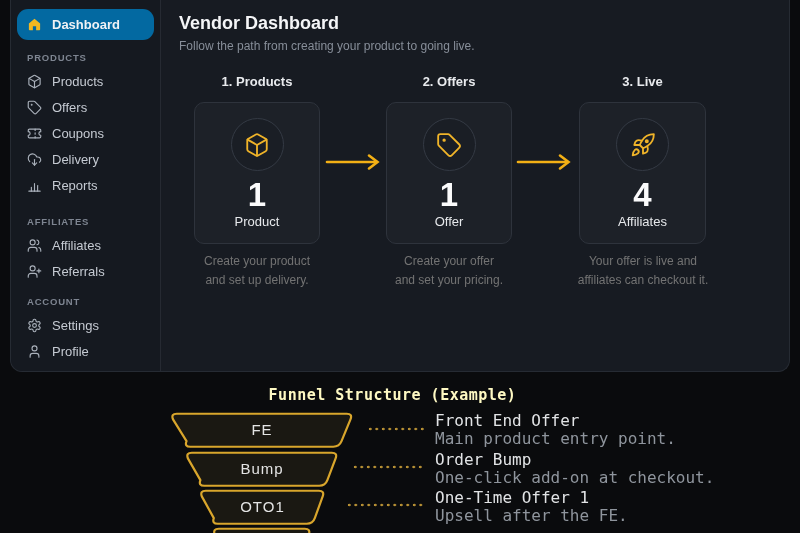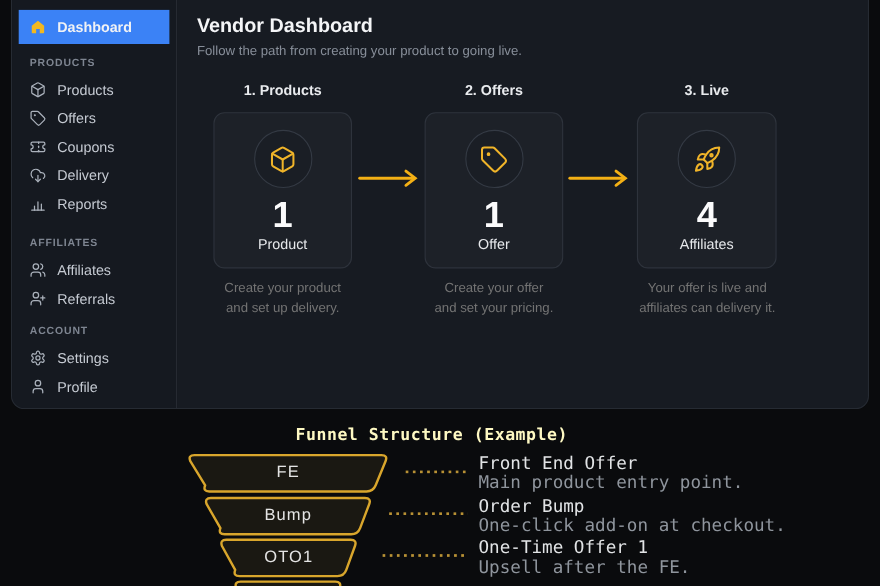--- a/index.html
+++ b/index.html
@@ -21,21 +21,21 @@
   .sidebar {
     position:absolute; left:0; top:0; width:150px; height:100%;
     background:#151920;
     border-right:1px solid #262a32;
     border-radius:0 0 0 12px;
     padding:9px 6px 0 6px;
   }
   .nav-active {
     display:flex; align-items:center; gap:10px;
     height:31px; padding:0 10px;
-    background:#3b82f6; border-radius:0;
+    background:#0369a1; border-radius:11px;
     color:#f0f2f5; font-size:13px; font-weight:600;
   }
   .nav-section {
     margin:15px 10px 5px 10px;
     font-size:9.5px; font-weight:700; letter-spacing:0.8px;
     color:#7e8591;
   }
   .nav-section.gap-a { margin-top:18px; }
   .nav-section.gap-b { margin-top:12px; }
   .nav-item {
@@ -277,21 +277,21 @@
           <path d="M9 12H4s.55-3.03 2-4c1.62-1.08 5 0 5 0"></path>
           <path d="M12 15v5s3.03-.55 4-2c1.08-1.62 0-5 0-5"></path>
           <circle cx="15.5" cy="8.5" r="1"></circle>
         </svg>
       </div>
       <div class="count">4</div>
       <div class="unit">Affiliates</div>
     </div>
     <div class="caption" style="left:-16px;">
       <span>Your offer is live and</span><br>
-      <span>affiliates can delivery it.</span>
+      <span>affiliates can checkout it.</span>
     </div>
   </div>
 
 </div>
 
 <div class="funnel-title">Funnel Structure (Example)</div>
 
 <div class="trap" style="left:169px; top:412px; width:186px; height:37px;">
   <svg width="186" height="37" viewBox="0 0 186 37">
     <path d="M 7.75 1.75 L 177.75 1.75 Q 183.75 1.75 181.48 7.30 L 172.52 29.20 Q 170.25 34.75 164.25 34.75 L 21.25 34.75 Q 15.25 34.75 17.52 29.20 L 4.02 7.30 Q 1.75 1.75 7.75 1.75 Z" fill="#1a1812" stroke="#d9a62c" stroke-width="2.2" stroke-linejoin="round"></path>

